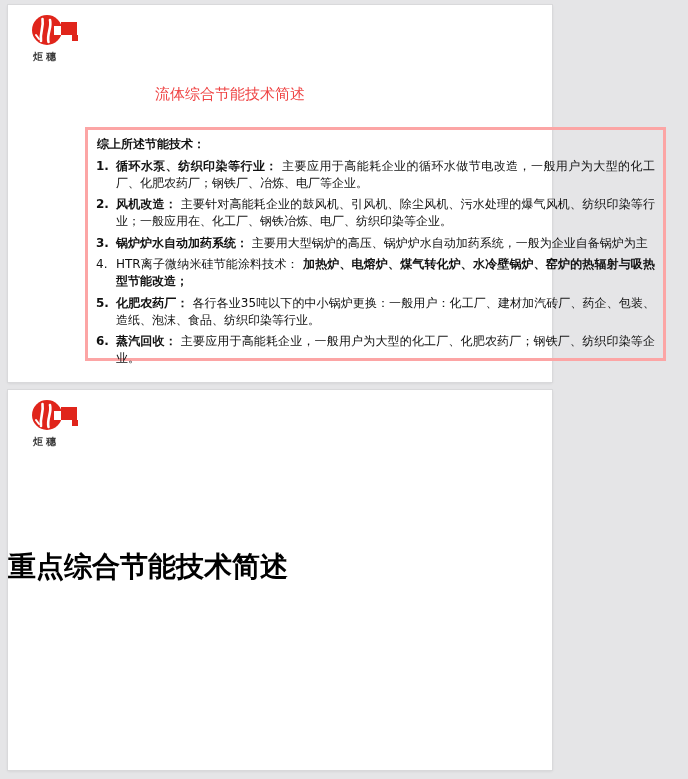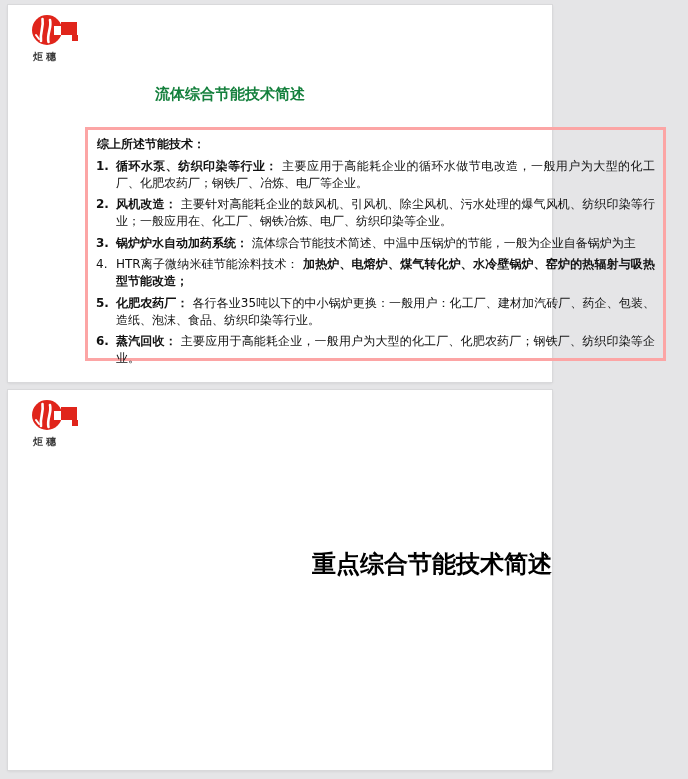--- a/index.html
+++ b/index.html
@@ -22,21 +22,21 @@
   .logo { position:absolute; left:22px; top:8px; width:50px; }
   .logo svg { display:block; }
   .logo .logo-text {
     display:block; margin-top:1px; margin-left:3px;
     font-size:10px; letter-spacing:3px; color:#3a3a3a; font-weight:bold;
   }
 
   
   .s1-title {
     position:absolute; left:147px; top:80px;
-    font-size:15px; font-weight:bold; color:#15803d;
+    font-size:15px; font-weight:normal; color:#ef4444;
   }
   .box {
     position:absolute; left:77px; top:122px; width:559px; height:215px;
     border:3px solid #fca5a5;
     padding:6px 8px 7px 8px;
     font-size:12px; line-height:17px; color:#111;
   }
   .box-header { font-weight:bold; margin-left:1px; }
   .li { display:flex; margin-top:4.5px; }
   .li .num { width:20px; flex:0 0 20px; font-weight:bold; }
@@ -44,22 +44,22 @@
   .li .lead { font-weight:bold; }
   .li .body { font-weight:normal; }
   .li.alt .num  { font-weight:normal; }
   .li.alt .lead { font-weight:normal; }
   .li.alt .body { font-weight:bold; }
   .li .body::before { content:" "; }
 
   
   .s2-title {
     position:absolute; left:0; top:158px; width:100%;
-    text-align:right;
-    font-size:24px; font-weight:bold; color:#000;
+    text-align:left;
+    font-size:28px; font-weight:bold; color:#000;
   }
 </style>
 </head>
 <body>
 
 <div class="slide" id="slide-1">
 
   <div class="logo">
     <span>
       <svg width="50" height="36" viewBox="0 0 50 36">
@@ -85,21 +85,21 @@
       <div class="txt"><span class="lead">循环水泵、纺织印染等行业：</span><span class="body">主要应用于高能耗企业的循环水做节电改造，一般用户为大型的化工厂、化肥农药厂；钢铁厂、冶炼、电厂等企业。</span></div>
     </div>
 
     <div class="li">
       <span class="num">2.</span>
       <div class="txt"><span class="lead">风机改造：</span><span class="body">主要针对高能耗企业的鼓风机、引风机、除尘风机、污水处理的爆气风机、纺织印染等行业；一般应用在、化工厂、钢铁冶炼、电厂、纺织印染等企业。</span></div>
     </div>
 
     <div class="li">
       <span class="num">3.</span>
-      <div class="txt"><span class="lead">锅炉炉水自动加药系统：</span><span class="body">流体综合节能技术简述、中温中压锅炉的节能，一般为企业自备锅炉为主</span></div>
+      <div class="txt"><span class="lead">锅炉炉水自动加药系统：</span><span class="body">主要用大型锅炉的高压、锅炉炉水自动加药系统，一般为企业自备锅炉为主</span></div>
     </div>
 
     <div class="li alt">
       <span class="num">4.</span>
       <div class="txt"><span class="lead">HTR离子微纳米硅节能涂料技术：</span><span class="body">加热炉、电熔炉、煤气转化炉、水冷壁锅炉、窑炉的热辐射与吸热型节能改造；</span></div>
     </div>
 
     <div class="li">
       <span class="num">5.</span>
       <div class="txt"><span class="lead">化肥农药厂：</span><span class="body">各行各业35吨以下的中小锅炉更换：一般用户：化工厂、建材加汽砖厂、药企、包装、造纸、泡沫、食品、纺织印染等行业。</span></div>

